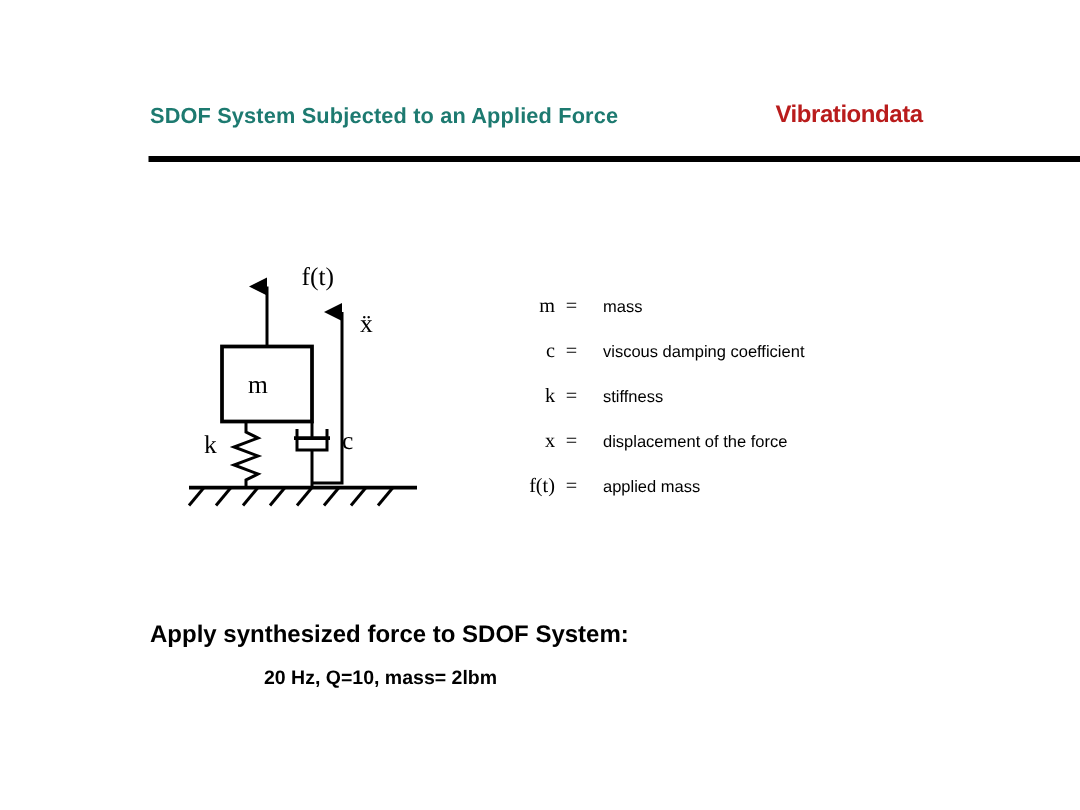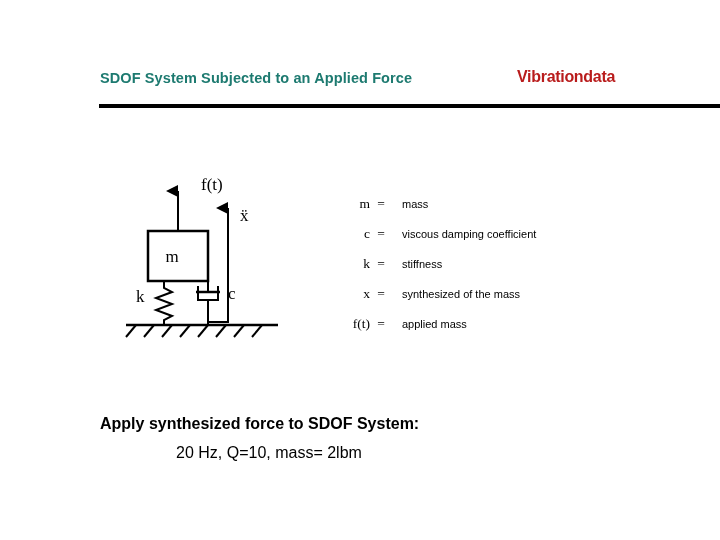--- a/index.html
+++ b/index.html
@@ -103,22 +103,22 @@
     top: 415px;
     font-size: 16px;
     font-weight: bold;
     color: #000000;
     white-space: nowrap;
   }
   #note-params {
     position: absolute;
     left: 148px;
     top: 444px;
-    font-size: 16px;
-    font-weight: normal;
+    font-size: 13px;
+    font-weight: bold;
     color: #000000;
     white-space: nowrap;
   }
 </style>
 </head>
 <body>
 
 <div id="slide">
 
   <div id="slide-title">SDOF System Subjected to an Applied Force</div>
@@ -193,21 +193,21 @@
 
     <div class="legend-row">
       <span class="legend-sym">k</span>
       <span class="legend-eq">=</span>
       <span class="legend-desc">stiffness</span>
     </div>
 
     <div class="legend-row">
       <span class="legend-sym">x</span>
       <span class="legend-eq">=</span>
-      <span class="legend-desc">synthesized of the mass</span>
+      <span class="legend-desc">displacement of the force</span>
     </div>
 
     <div class="legend-row">
       <span class="legend-sym">f(t)</span>
       <span class="legend-eq">=</span>
       <span class="legend-desc">applied mass</span>
     </div>
 
   </div>
 

